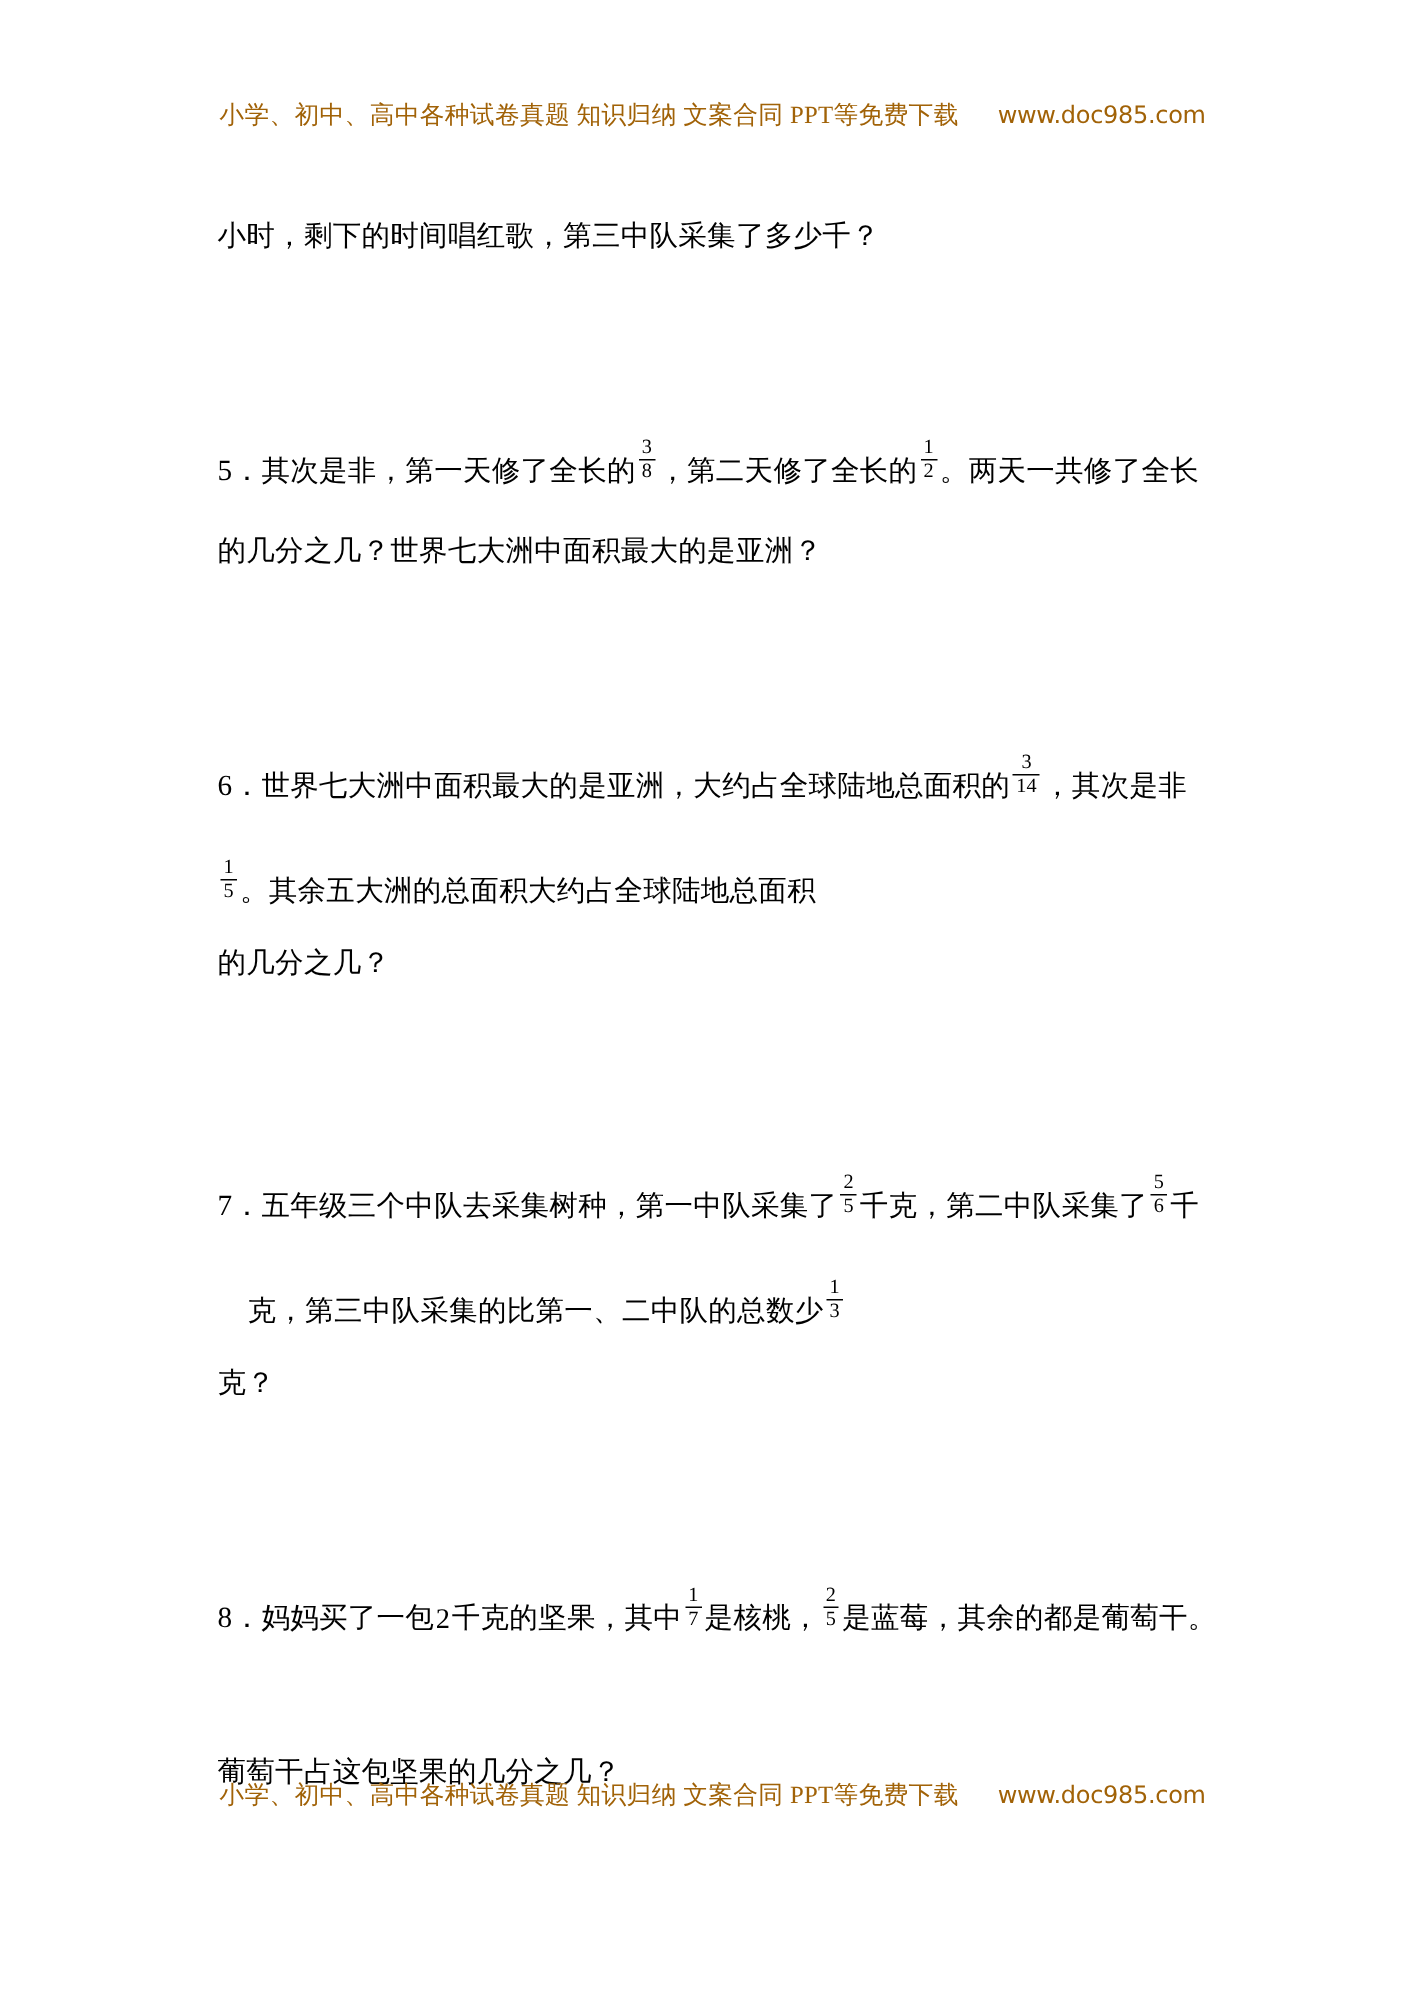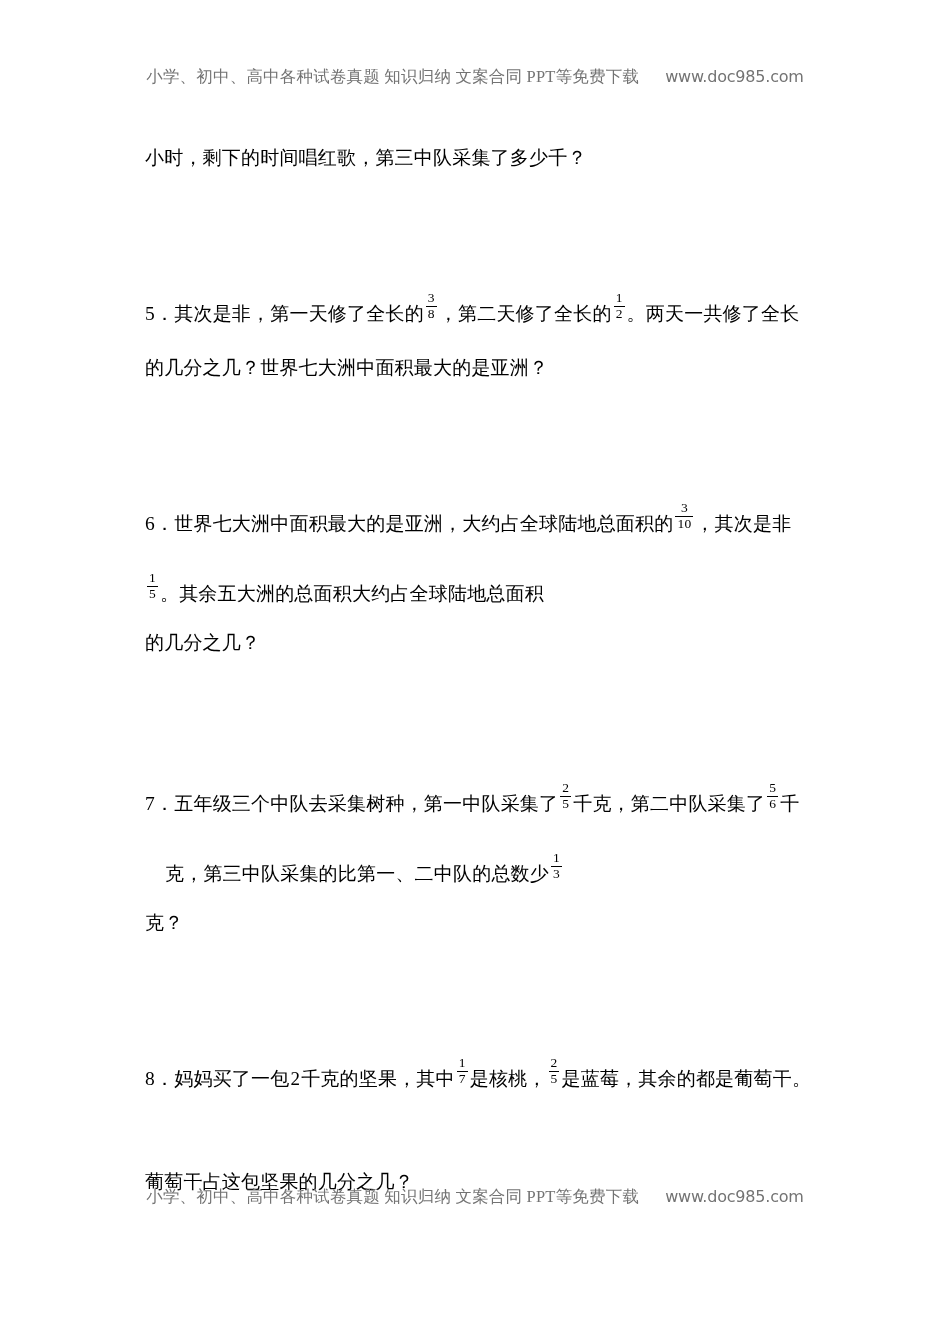--- a/index.html
+++ b/index.html
@@ -21,21 +21,21 @@
     height: 1344px;
     box-sizing: border-box;
   }
 
   
   .watermark {
     position: absolute;
     left: 0;
     width: 950px;
     text-align: center;
-    color: #737373;
+    color: #a16207;
     font-size: 16.5px;
     font-family: "Liberation Serif", "DejaVu Serif", serif;
     white-space: nowrap;
   }
   .watermark .wm-text {
     letter-spacing: 0.2px;
   }
   .watermark .wm-url {
     font-family: "DejaVu Sans", "Liberation Sans", sans-serif;
     font-size: 16px;
@@ -109,21 +109,21 @@
 <div class="page">
 
   <div class="watermark" id="header-watermark">
     <span class="wm-text">小学、初中、高中各种试卷真题 知识归纳 文案合同 PPT等免费下载</span><span class="wm-url">www.doc985.com</span>
   </div>
 
   <div class="content" id="content-area">
       <div class="qline" style="top: 142px;"><span class="cn">小时，剩下的时间唱红歌，第三中队采集了多少千？</span></div>
       <div class="qline" style="top: 297px;"><span class="qnum">5．</span><span class="cn">其次是非，第一天修了全长的</span><span class="frac"><span class="numer">3</span><span class="bar"></span><span class="denom">8</span></span><span class="cn">，第二天修了全长的</span><span class="frac"><span class="numer">1</span><span class="bar"></span><span class="denom">2</span></span><span class="cn">。两天一共修了全长</span></div>
       <div class="qline" style="top: 352px;"><span class="cn">的几分之几？世界七大洲中面积最大的是亚洲？</span></div>
-      <div class="qline" style="top: 507px;"><span class="qnum">6．</span><span class="cn">世界七大洲中面积最大的是亚洲，大约占全球陆地总面积的</span><span class="frac"><span class="numer">3</span><span class="bar"></span><span class="denom">10</span></span><span class="cn">，其次是非</span></div>
+      <div class="qline" style="top: 507px;"><span class="qnum">6．</span><span class="cn">世界七大洲中面积最大的是亚洲，大约占全球陆地总面积的</span><span class="frac"><span class="numer">3</span><span class="bar"></span><span class="denom">14</span></span><span class="cn">，其次是非</span></div>
       <div class="qline" style="top: 577px;"><span class="frac"><span class="numer">1</span><span class="bar"></span><span class="denom">5</span></span><span class="cn">。其余五大洲的总面积大约占全球陆地总面积</span></div>
       <div class="qline" style="top: 627px;"><span class="cn">的几分之几？</span></div>
       <div class="qline" style="top: 787px;"><span class="qnum">7．</span><span class="cn">五年级三个中队去采集树种，第一中队采集了</span><span class="frac"><span class="numer">2</span><span class="bar"></span><span class="denom">5</span></span><span class="cn">千克，第二中队采集了</span><span class="frac"><span class="numer">5</span><span class="bar"></span><span class="denom">6</span></span><span class="cn">千</span></div>
       <div class="qline" style="top: 857px; margin-left: 20px;"><span class="cn">克，第三中队采集的比第一、二中队的总数少</span><span class="frac"><span class="numer">1</span><span class="bar"></span><span class="denom">3</span></span></div>
       <div class="qline" style="top: 907px;"><span class="cn">克？</span></div>
       <div class="qline" style="top: 1062px;"><span class="qnum">8．</span><span class="cn">妈妈买了一包</span><span class="num-inline">2</span><span class="cn">千克的坚果，其中</span><span class="frac"><span class="numer">1</span><span class="bar"></span><span class="denom">7</span></span><span class="cn">是核桃，</span><span class="frac"><span class="numer">2</span><span class="bar"></span><span class="denom">5</span></span><span class="cn">是蓝莓，其余的都是葡萄干。</span></div>
       <div class="qline" style="top: 1166px;"><span class="cn">葡萄干占这包坚果的几分之几？</span></div>
     </div>
 
   <div class="watermark" id="footer-watermark">

